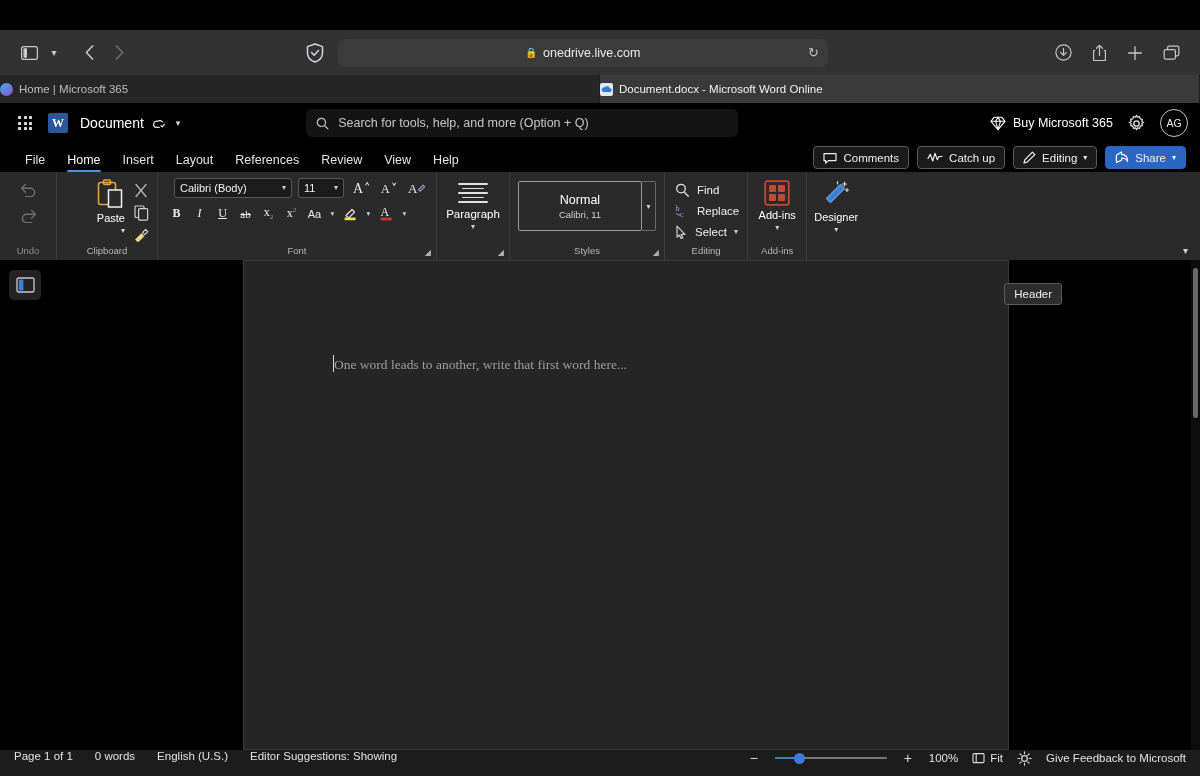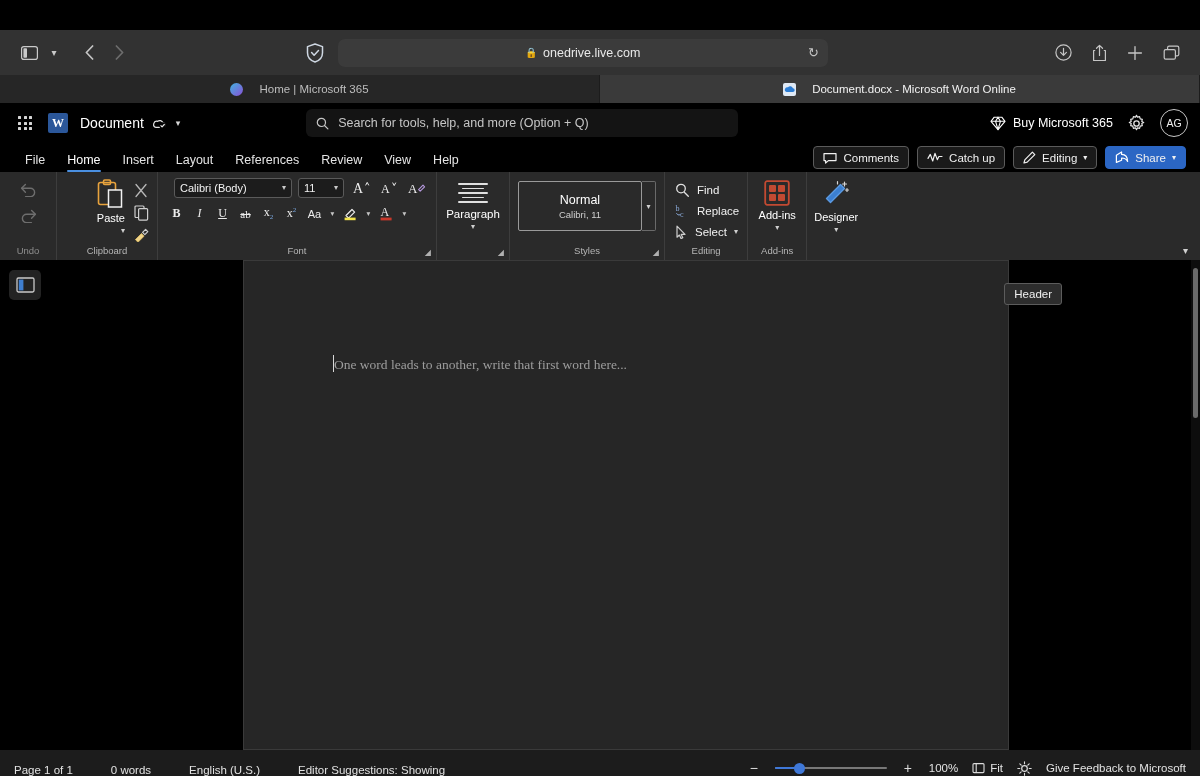--- a/index.html
+++ b/index.html
@@ -33,21 +33,21 @@
     position: relative; max-width: 490px;
   }
   .url-center { display: flex; align-items: center; gap: 5px; font-size: 12.5px; color: #e8e8e8; }
   .lock { font-size: 10px; color: #d4d4d4; }
   .reload { position: absolute; right: 9px; color: #c2c2c2; font-size: 13px; display: flex; align-items: center; }
   .right-icons { display: flex; align-items: center; gap: 6px; margin-left: auto; }
 
   
   .tabbar { height: 28px; flex: 0 0 28px; background: #262626; display: flex; }
   .tab {
-    flex: 1; display: flex; align-items: center; justify-content: center; gap: 16px;
+    flex: 1; display: flex; align-items: center; gap: 6px;
     font-size: 11.5px; color: #bdbdbd; border-right: 1px solid #1c1c1c; position: relative;
   }
   .tab.active { background: #3a3a3a; color: #f2f2f2; }
   .tab.inactive { background: #262626; }
   .tabicon { width: 13px; height: 13px; border-radius: 2px; display: flex; align-items: center; justify-content: center; flex: 0 0 13px; }
   .tabicon.edge { background: linear-gradient(135deg,#41b3e0,#8a4fd6); border-radius: 50%; }
   .tabicon.onedrive { background: #dfe9f5; }
 
   
   .word { flex: 1; display: flex; flex-direction: column; background: #000; min-height: 0; }
@@ -180,22 +180,22 @@
     font-family: "Liberation Serif", serif; white-space: nowrap;
   }
   .caret {
     position: absolute; left: 89px; top: 94px; width: 1px; height: 17px; background: #d8d8d8;
   }
   .vscroll { position: absolute; right: 2px; top: 8px; width: 5px; height: 150px; background: #6a6a6a; border-radius: 3px; }
   .vtrack { position: absolute; right: 0; top: 0; bottom: 0; width: 9px; background: #0d0d0d; }
 
   
   .status {
-    height: 26px; flex: 0 0 26px; background: #1c1c1c; display: flex; align-items: flex-end;
-    padding: 0 14px; font-size: 11.5px; color: #e2e2e2; gap: 16px;
+    height: 26px; flex: 0 0 26px; background: #1c1c1c; display: flex; align-items: flex-start;
+    padding: 0 14px; font-size: 11.5px; color: #e2e2e2; gap: 0;
   }
   .st-item { margin-right: 22px; white-space: nowrap; }
   .st-right { margin-left: auto; display: flex; align-items: center; gap: 14px; }
   .zoom-minus, .zoom-plus { color: #dcdcdc; font-size: 14px; width: 14px; text-align: center; }
   .slider { width: 112px; height: 12px; position: relative; display: flex; align-items: center; }
   .slider .track { position: absolute; left: 0; right: 0; height: 2px; background: #787878; border-radius: 1px; }
   .slider .fill { position: absolute; left: 0; height: 2px; background: #3f78d8; border-radius: 1px; }
   .slider .knob { position: absolute; width: 11px; height: 11px; border-radius: 50%; background: #3f78d8; }
   .fit { display: flex; align-items: center; gap: 5px; }
   svg { display: block; }

